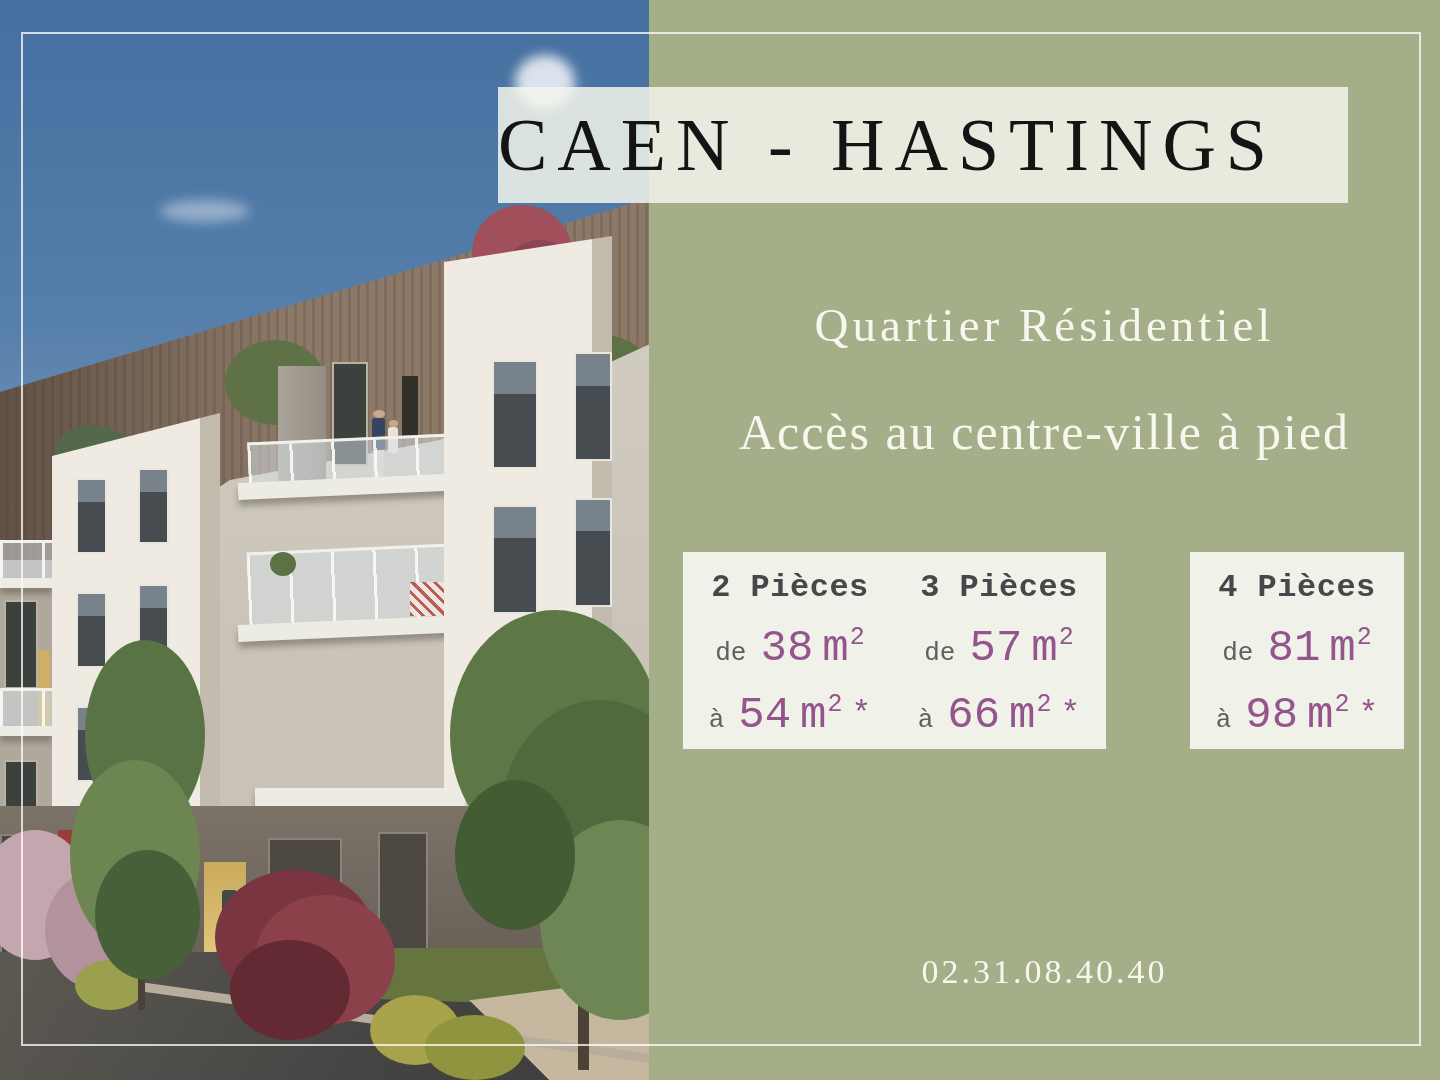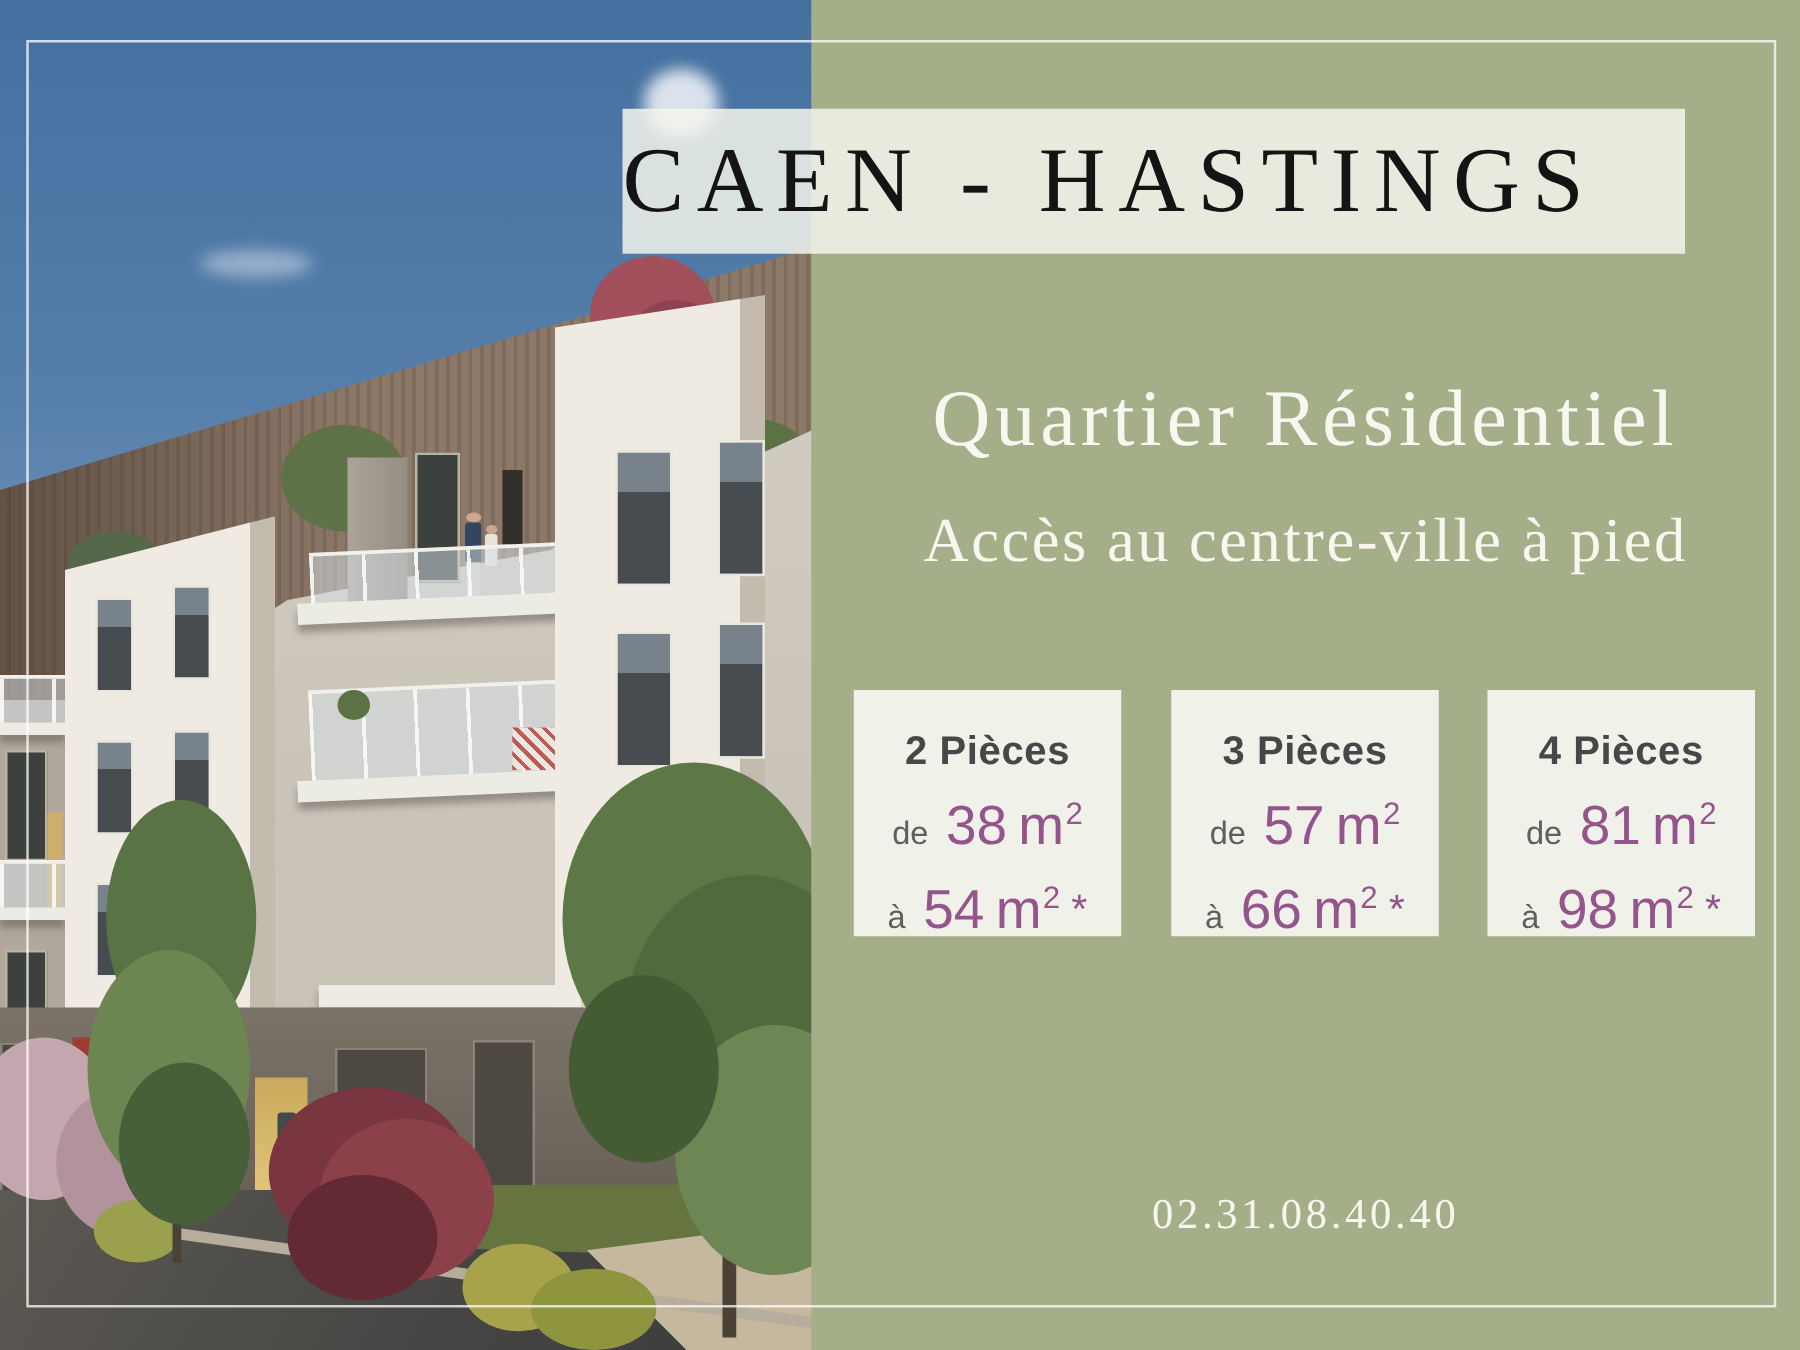--- a/index.html
+++ b/index.html
@@ -46,27 +46,27 @@
   
   .frame{position:absolute;left:21px;top:32px;width:1396px;height:1010px;
          border:2px solid rgba(255,255,255,.75);pointer-events:none;}
 
   
   .title-box{position:absolute;left:498px;top:87px;width:850px;height:116px;
              background:rgba(243,244,236,.85);display:flex;align-items:center;justify-content:flex-start;}
   .title-box h1{margin:0;font-size:74px;font-weight:500;letter-spacing:10px;color:var(--title-black);white-space:nowrap;}
 
   .sub{position:absolute;left:649px;width:791px;text-align:center;color:var(--light-text);white-space:nowrap;}
-  .sub1{top:298px;font-size:64px;letter-spacing:4px;}
+  .sub1{top:298px;font-size:47px;letter-spacing:4px;}
   .sub2{top:403px;font-size:50px;letter-spacing:2px;}
 
   
   .card{position:absolute;top:552px;width:214px;height:197px;background:var(--card-bg);
-        display:flex;flex-direction:column;align-items:center;box-sizing:border-box;padding-top:30px;
-        font-family:Liberation Sans, sans-serif;}
+        display:flex;flex-direction:column;align-items:center;box-sizing:border-box;padding-top:17px;
+        font-family:Liberation Mono, monospace;}
   .card .label{font-size:32px;font-weight:bold;color:var(--heading-dark);letter-spacing:.5px;}
   .aline{display:flex;align-items:baseline;margin-top:17px;white-space:nowrap;}
   .aline .pre{font-size:26px;color:var(--muted-gray);margin-right:14px;}
   .aline .val{font-size:44px;color:var(--accent-purple);}
   .aline .unit{font-size:44px;color:var(--accent-purple);margin-left:9px;}
   .aline .sup{font-size:25px;color:var(--accent-purple);position:relative;top:-16px;margin-left:1px;}
   .aline .star{font-size:33px;color:var(--accent-purple);margin-left:9px;position:relative;top:-4px;}
 
   
   .footnote{position:absolute;left:649px;top:884px;width:791px;text-align:center;
@@ -197,21 +197,21 @@
     </div>
     <div class="aline">
       <span class="pre">à</span>
       <span class="val">54</span>
       <span class="unit">m</span>
       <span class="sup">2</span>
       <span class="star">*</span>
     </div>
   </div>
 
-  <div class="card" style="left:937px;text-align:center;">
+  <div class="card" style="left:892px;text-align:center;">
     <div class="label">3 Pièces</div>
     <div class="aline">
       <span class="pre">de</span>
       <span class="val">57</span>
       <span class="unit">m</span>
       <span class="sup">2</span>
     </div>
     <div class="aline">
       <span class="pre">à</span>
       <span class="val">66</span>

